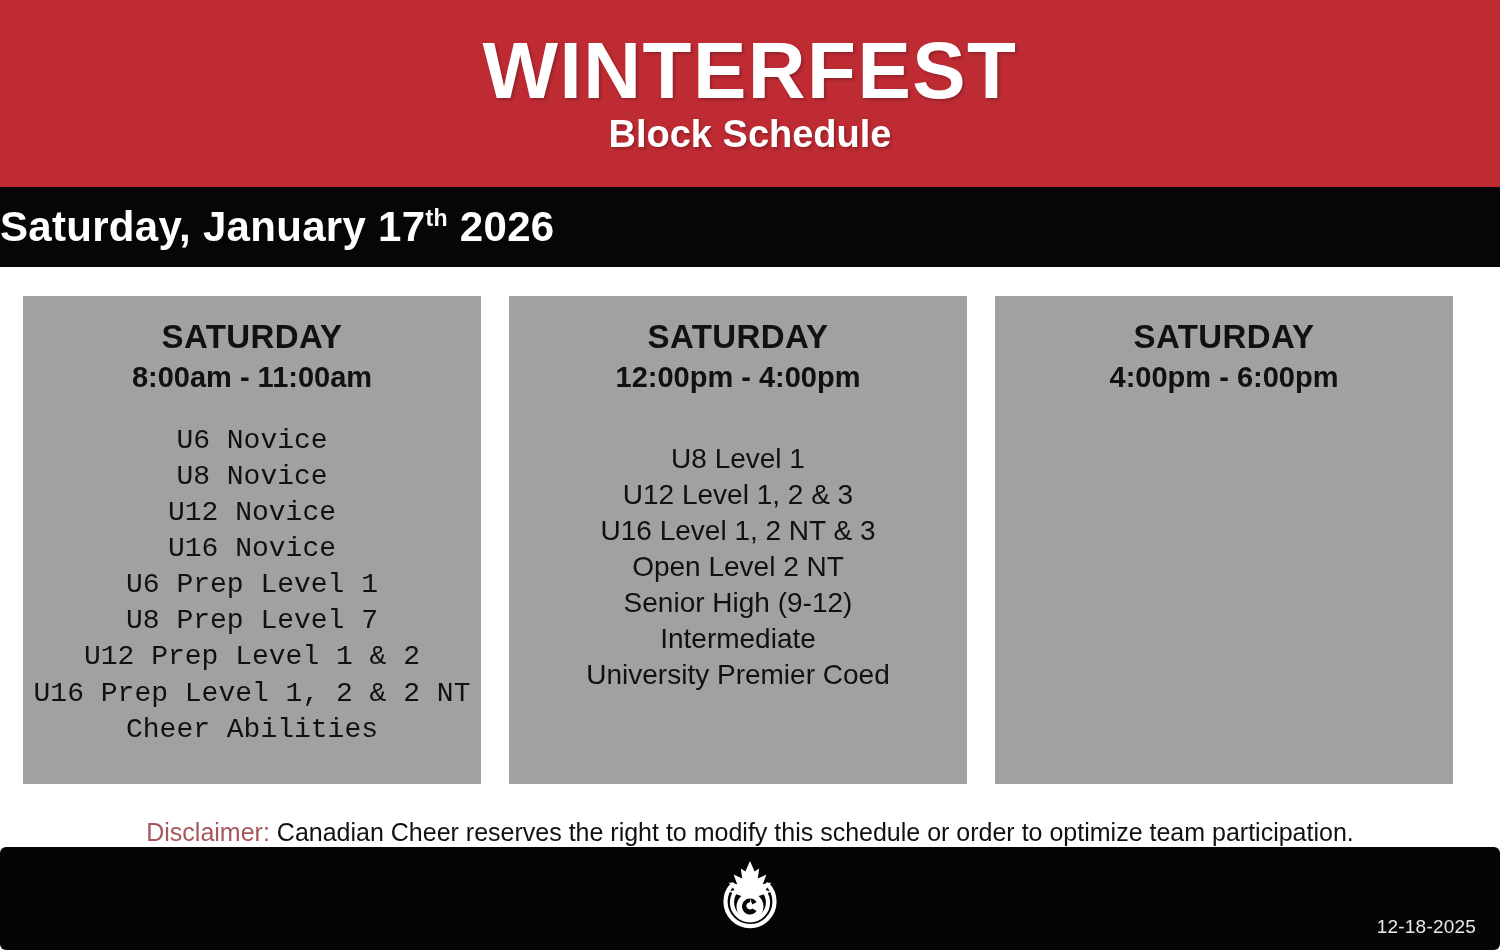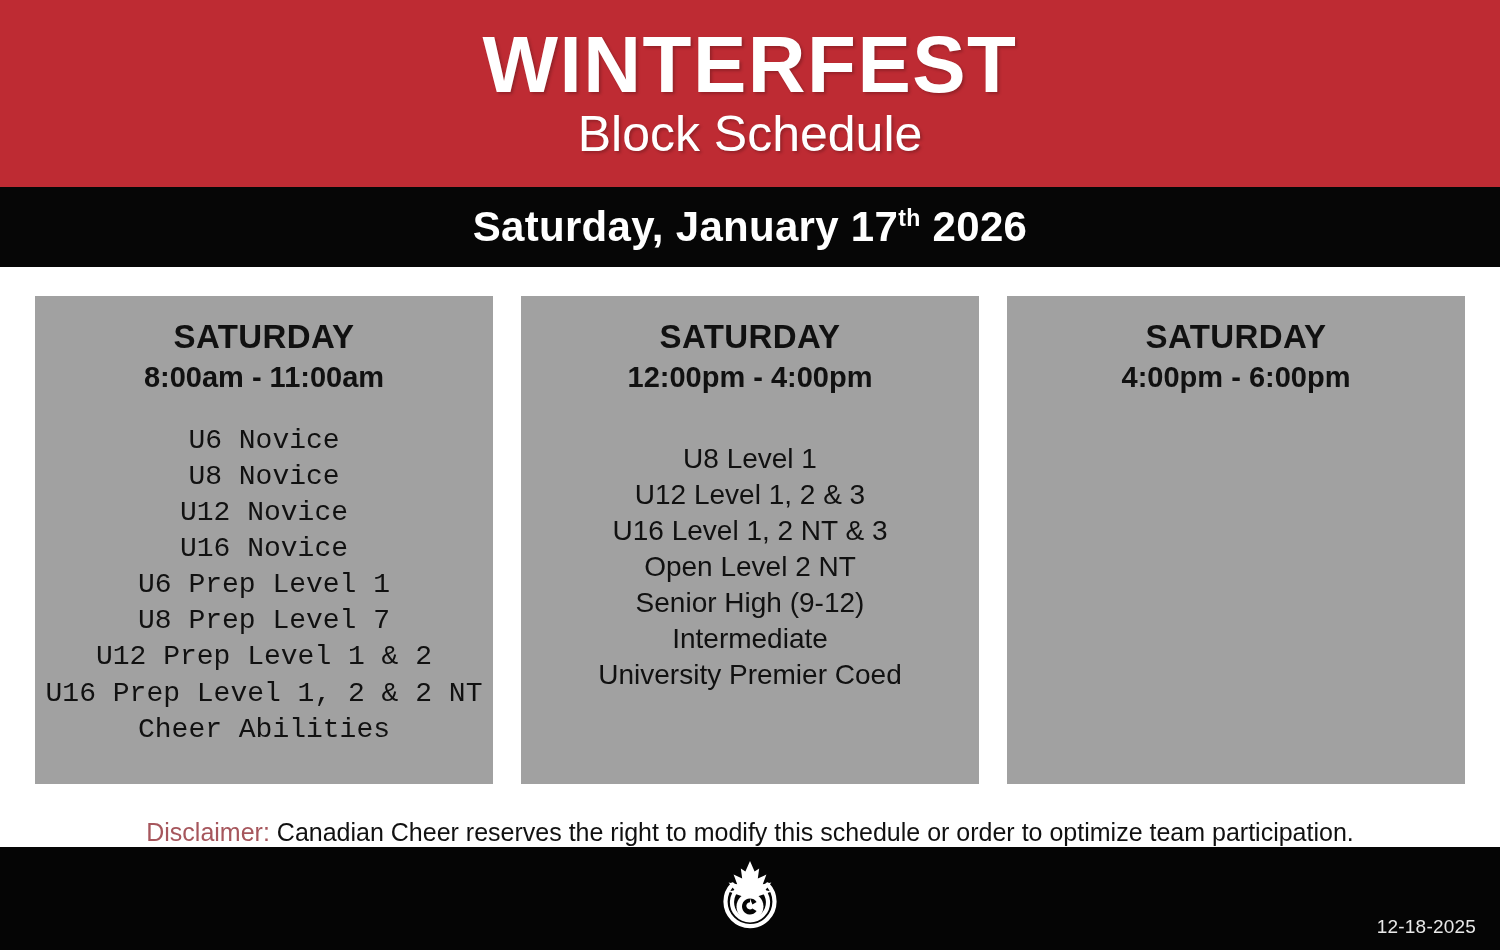--- a/index.html
+++ b/index.html
@@ -40,58 +40,57 @@
     font-size: 80px;
     font-weight: 700;
     letter-spacing: 1.5px;
     line-height: 0.98;
     text-align: center;
     margin: 0;
     text-shadow: 2px 2px 3px rgba(0,0,0,0.22);
   }
   .title-sub {
     color: #ffffff;
-    font-size: 50px;
-    font-weight: 400;
+    font-size: 38px;
+    font-weight: 700;
     line-height: 1.05;
     text-align: center;
     margin: 4px 0 0 0;
     text-shadow: 2px 2px 3px rgba(0,0,0,0.22);
   }
 
   
   .date-band {
     position: absolute;
     left: 0;
     top: 187px;
     width: 1500px;
     height: 80px;
     background: #060606;
     display: flex;
     align-items: center;
-    justify-content: center;
   }
   .date-text {
     color: #ffffff;
     font-size: 42px;
     font-weight: 700;
     letter-spacing: 0.3px;
     white-space: nowrap;
   }
   .date-text sup {
     font-size: 0.55em;
     vertical-align: super;
     line-height: 0;
     font-weight: 700;
   }
 
   
   .blocks {
     position: absolute;
-    left: 35px;
+    left: 23px;
     top: 296px;
     width: 1430px;
     height: 488px;
     display: flex;
     justify-content: space-between;
   }
   .block-card {
     width: 458px;
     background: #a1a1a1;
     box-sizing: border-box;
@@ -150,20 +149,21 @@
   }
 
   
   .footer-band {
     position: absolute;
     left: 0;
     top: 847px;
     width: 1500px;
     height: 103px;
     background: #050505;
+    border-radius: 6px;
   }
   .footer-logo {
     position: absolute;
     left: 50%;
     top: 50%;
     transform: translate(-50%, -50%);
     width: 76px;
     height: 80px;
   }
   .footer-date {

